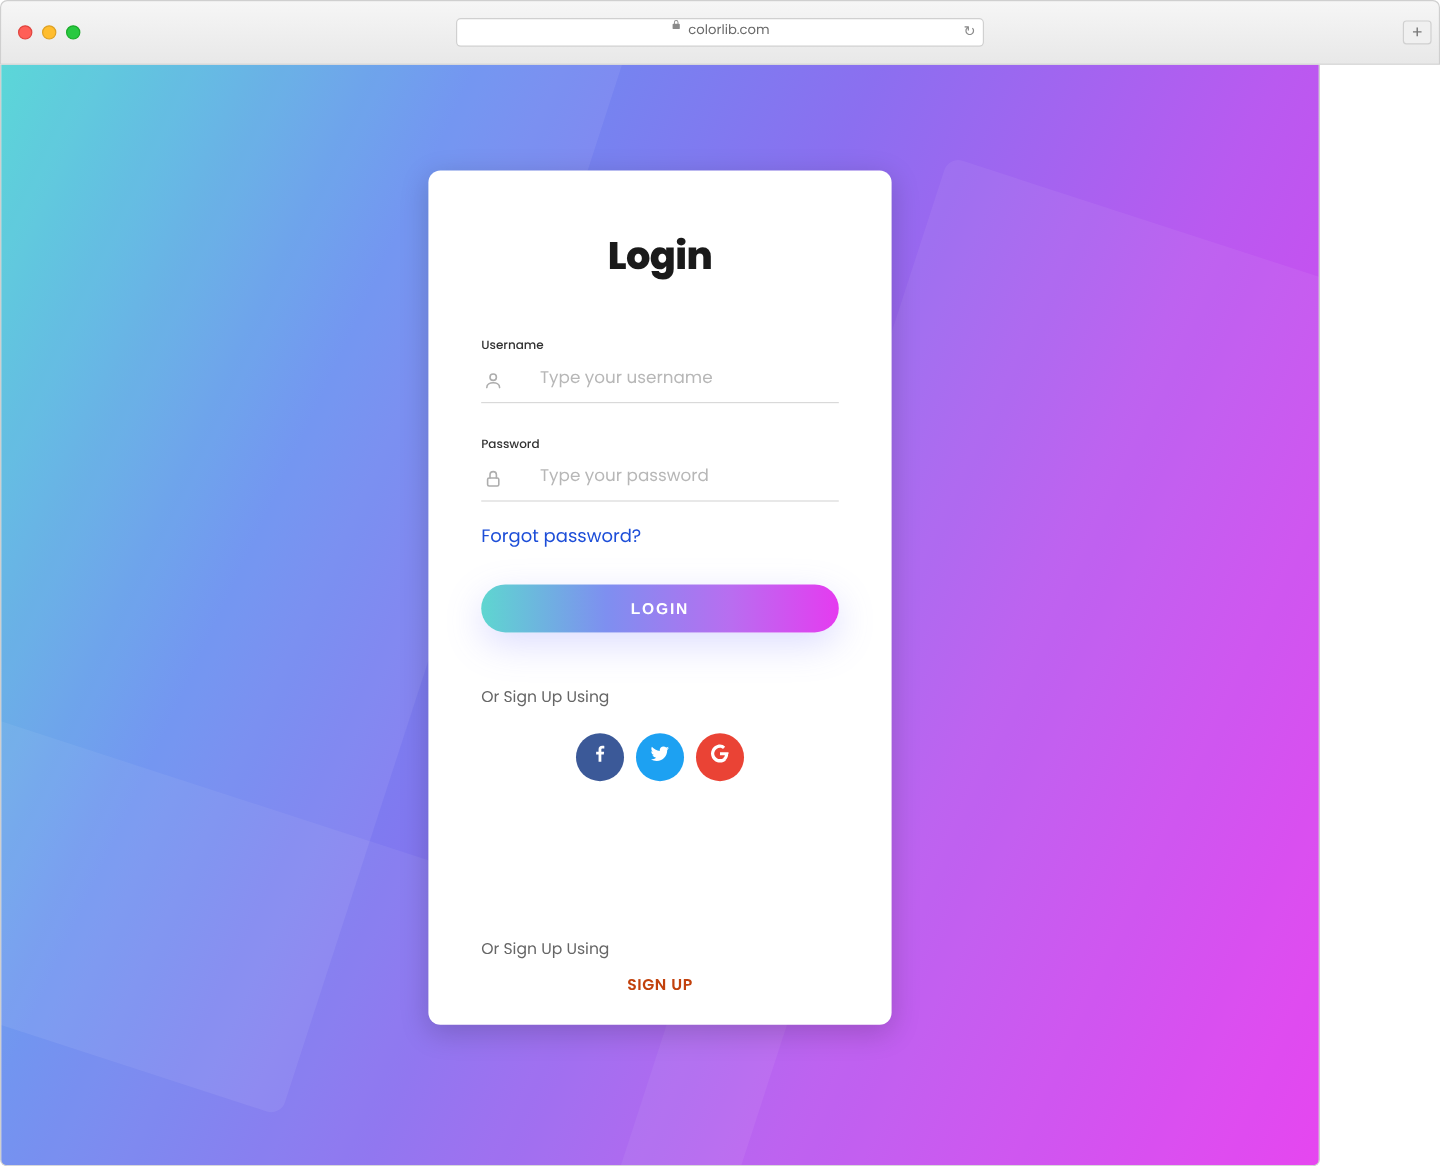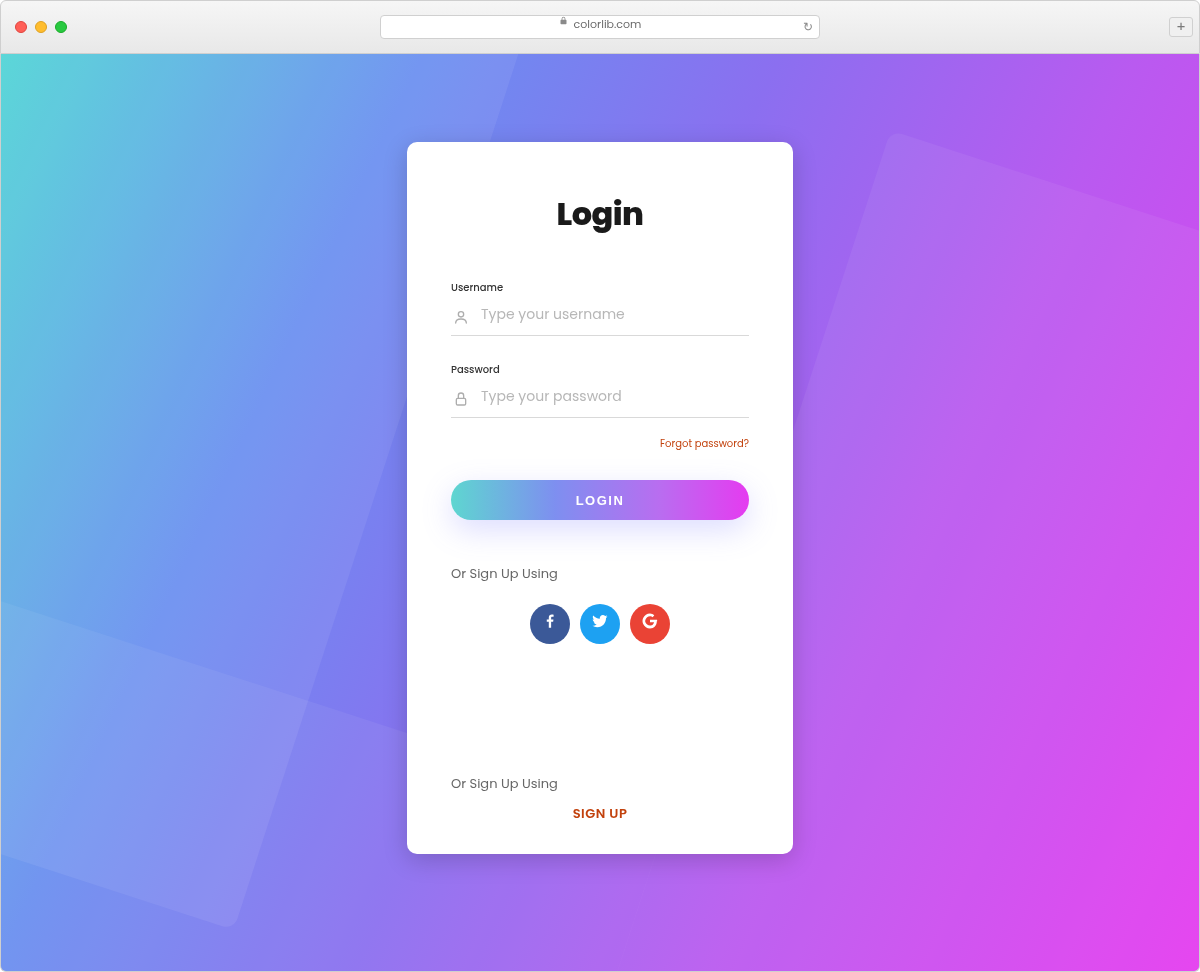--- a/index.html
+++ b/index.html
@@ -60,21 +60,21 @@
     width: 24px; height: 20px;
     background: #f0f0f0;
     border: 1px solid #d0d0d0;
     border-radius: 3px;
     display: flex; align-items: center; justify-content: center;
     font-size: 14px; color: #7a7a7a;
   }
 
   
   .viewport {
-    width: 1200px;
+    width: 1100px;
     height: calc(972px - 54px);
     border: 1px solid #cfcfcf;
     border-top: none;
     border-radius: 0 0 6px 6px;
     position: relative;
     overflow: hidden;
     background: linear-gradient(115deg,
       #4fd4d6 0%,
       #6a8ff0 26%,
       #8b6ff0 48%,
@@ -145,26 +145,26 @@
   }
   .input-row .icon { width: 16px; height: 16px; color: #adadad; flex: none; }
   .input-row input {
     border: none;
     outline: none;
     width: 100%;
     font-size: 14px;
     color: #4d7c0f;
     background: transparent;
     font-family: inherit;
+    margin-left: 19px;
   }
   .input-row input::placeholder { color: #b7b7b7; }
   .forgot {
-    text-align: right;
-    font-size: 10px;
-    color: #c2410c;
+    font-size: 15px;
+    color: #1d4ed8;
     margin-top: -8px;
     margin-bottom: 28px;
     cursor: pointer;
   }
   .login-btn {
     width: 100%;
     height: 40px;
     border: none;
     border-radius: 24px;
     color: #fff;

